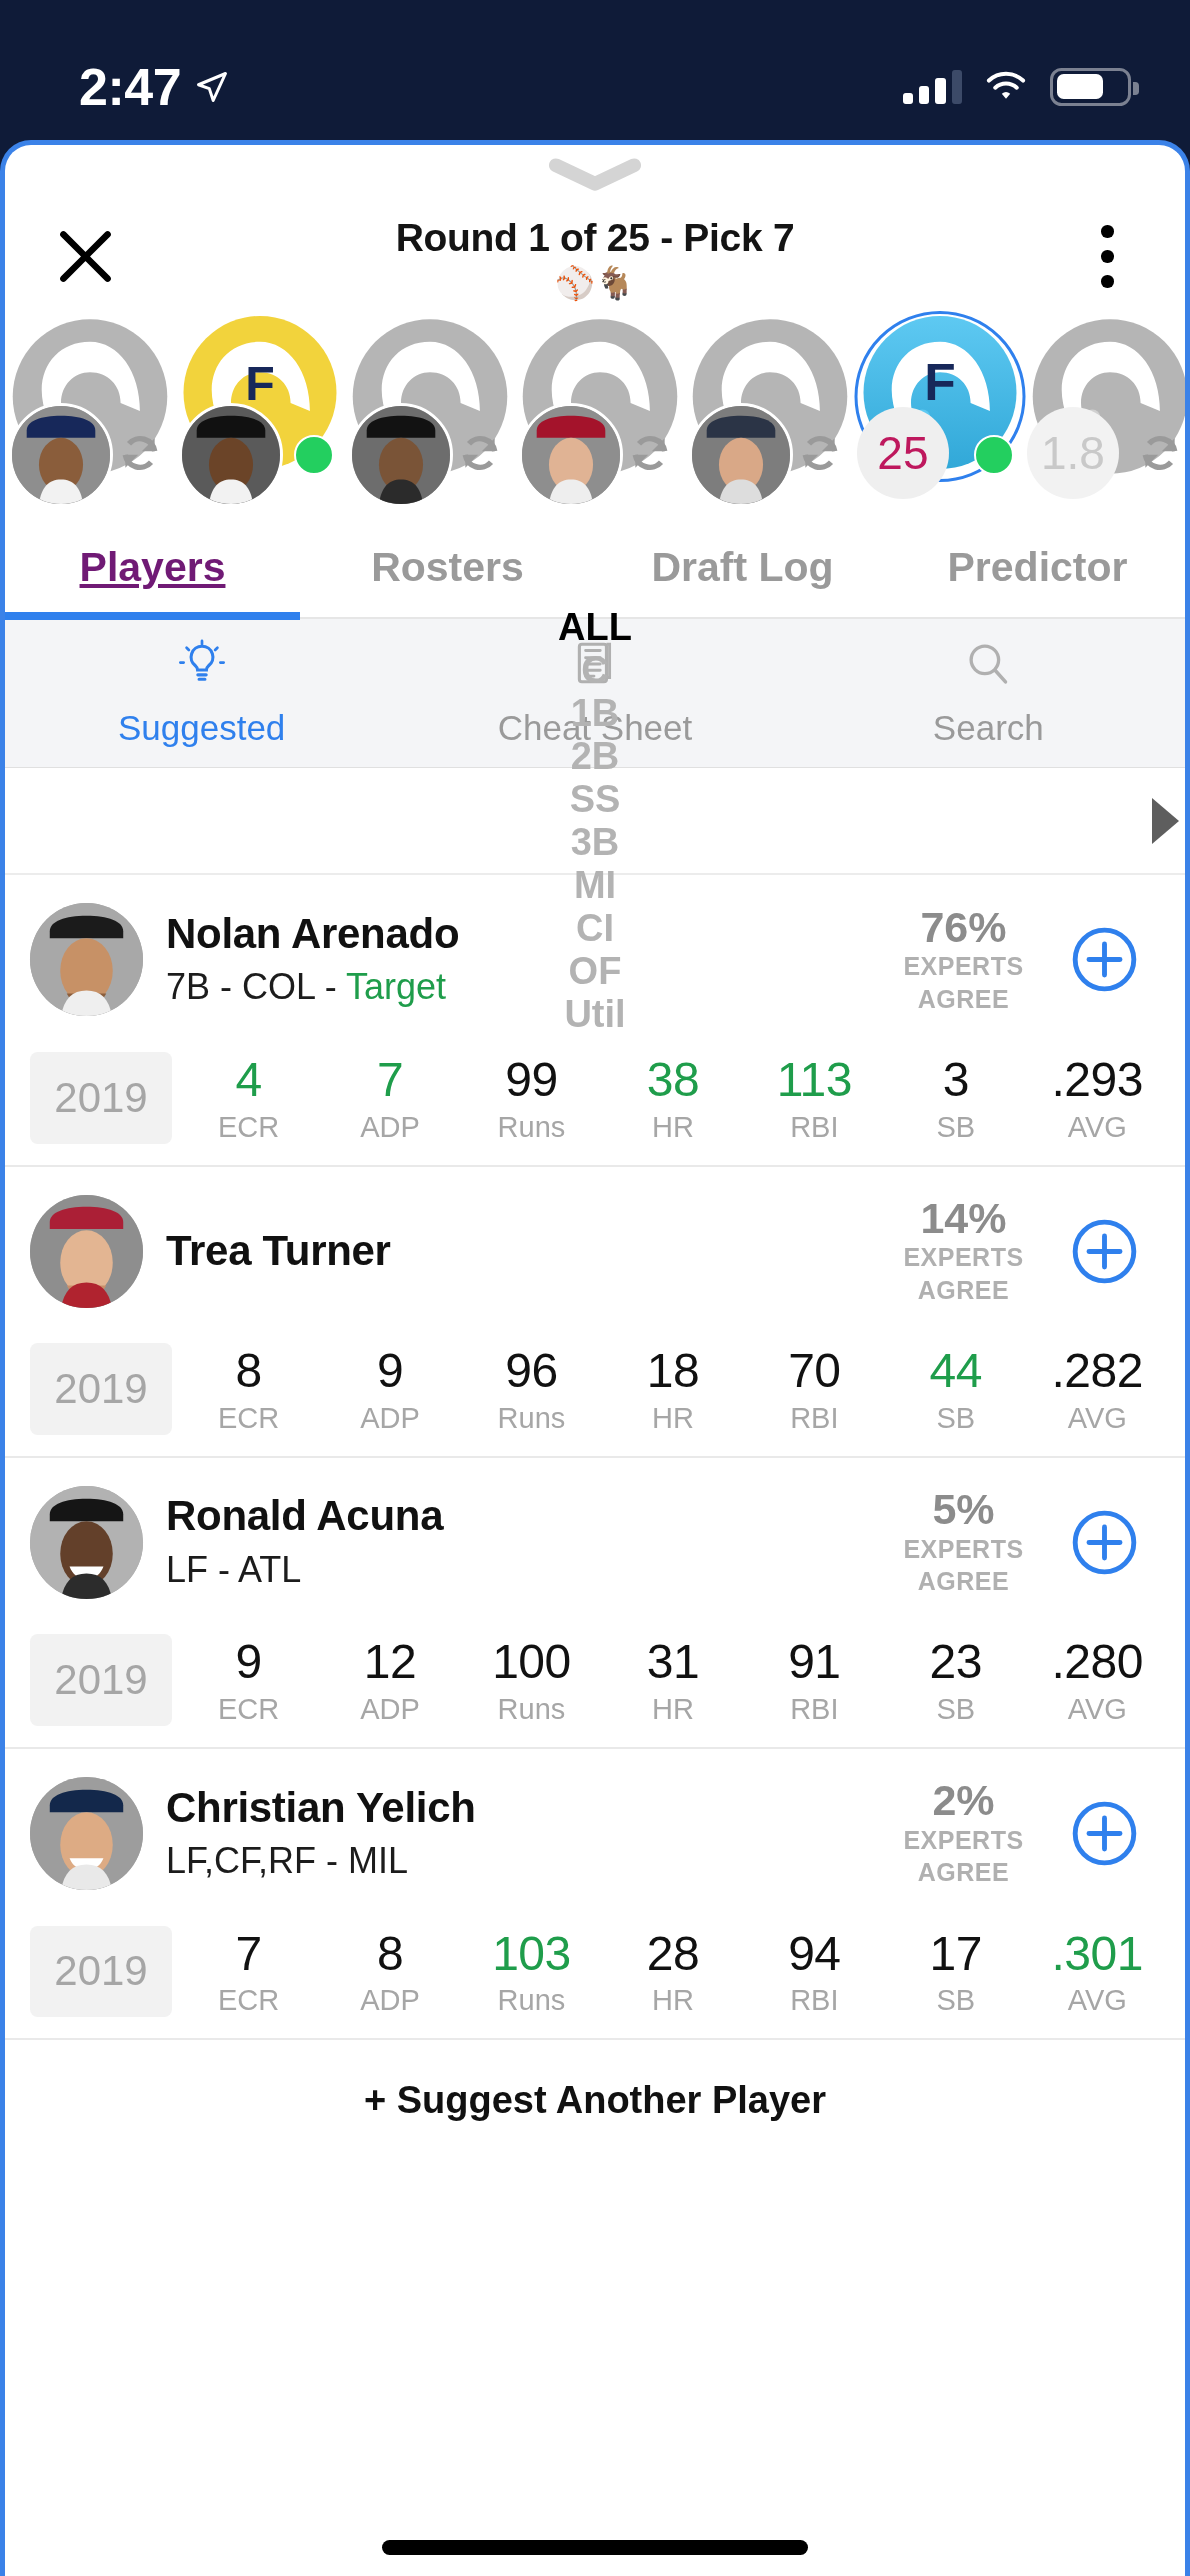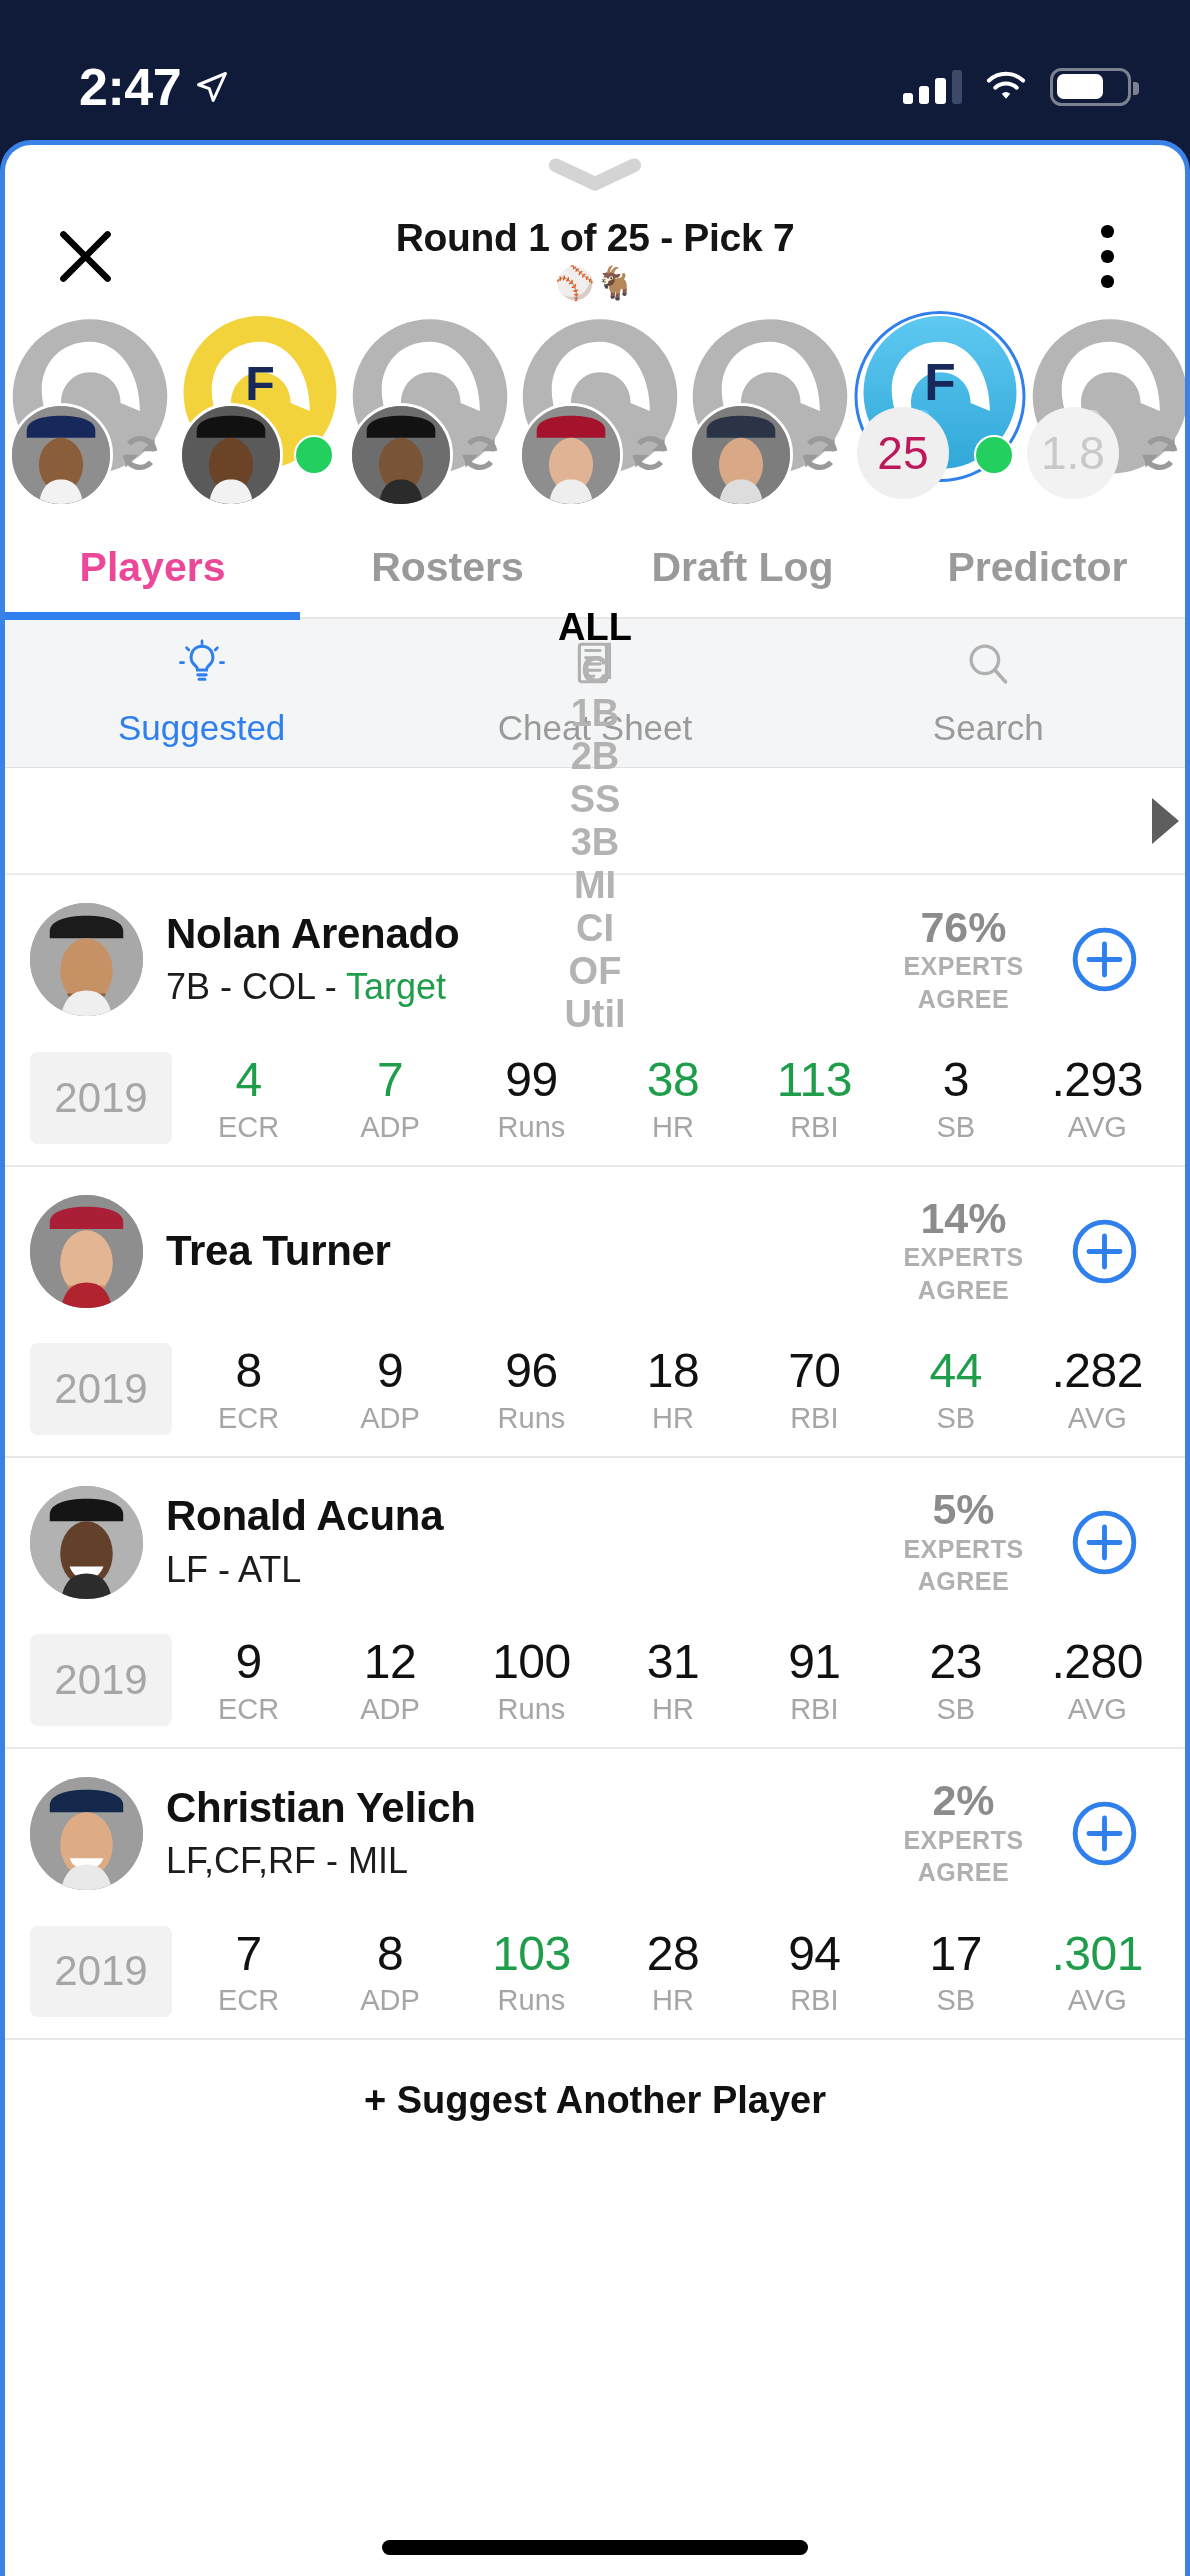--- a/index.html
+++ b/index.html
@@ -83,21 +83,21 @@
   .badge-num.dim { color: #c9c9c9; background: #f2f2f2; }
   .av.current .ring {
     position: absolute; left: 50%; top: -5.7px; transform: translateX(-50%);
     width: 171px; height: 171px; border-radius: 50%; border: 3.8px solid #2f80ed;
   }
 
   
   .tabs { display: flex; height: 102px; border-bottom: 2.9px solid #e6e6e6; }
   .tab { flex: 1; display: flex; align-items: center; justify-content: center;
          font-size: 41px; font-weight: 700; color: #9a9a9a; position: relative; }
-  .tab.active { color: #ec4899; }
+  .tab.active { color: #701a75; text-decoration: underline; }
   .tab.active::after { content: ""; position: absolute; left: 0; right: 0; bottom: -2.9px; height: 8.6px; background: #2f80ed; }
 
   
   .subtabs { display: flex; height: 149px; background: #f4f5f7; border-bottom: 1.9px solid #e0e0e0; }
   .subtab { flex: 1; display: flex; flex-direction: column; align-items: center; justify-content: center; gap: 19px; }
   .subtab svg { width: 50px; height: 50px; display: block; }
   .subtab span { font-size: 35px; color: #9a9a9a; }
   .subtab.active span { color: #2f80ed; }
 
   

